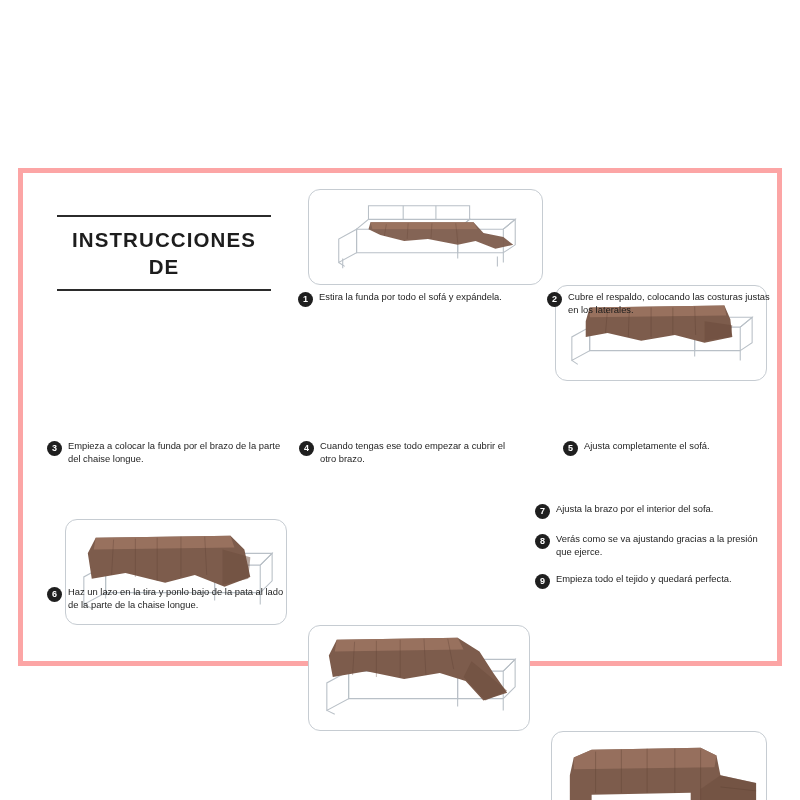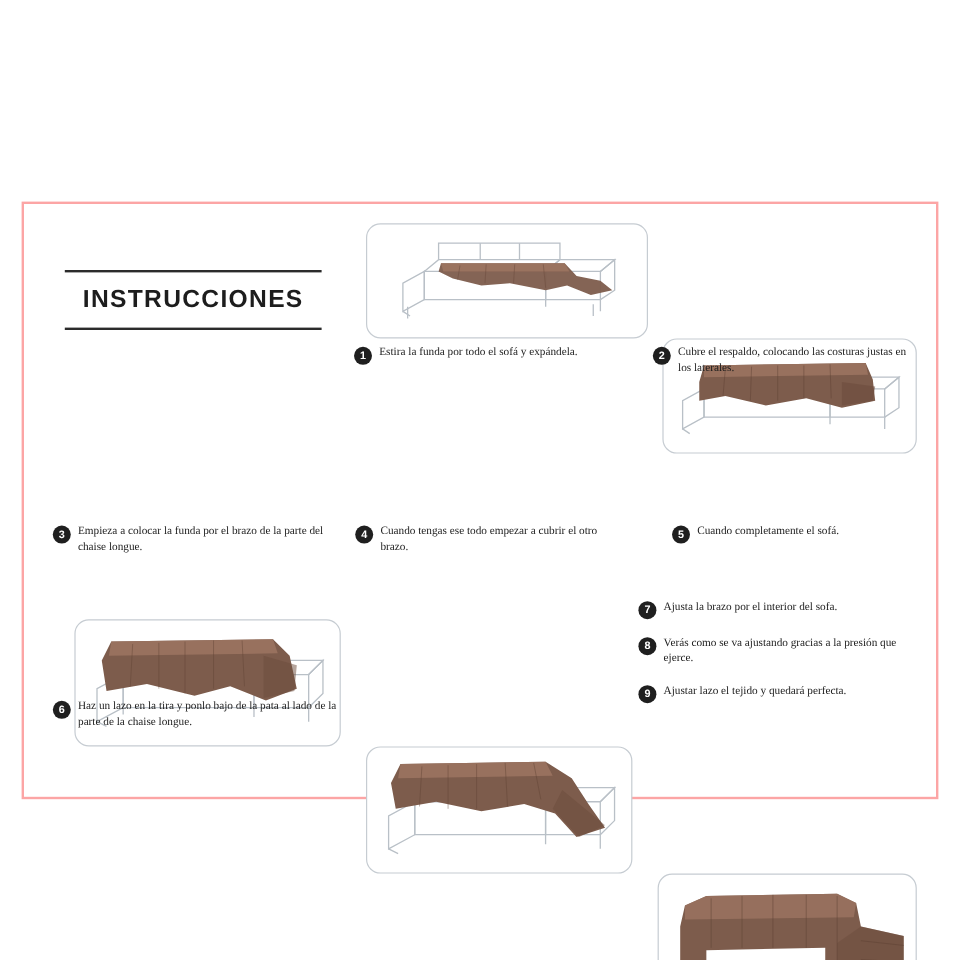--- a/index.html
+++ b/index.html
@@ -14,21 +14,21 @@
     position: relative;
     overflow: hidden;
   }
 
   #sheet {
     position: absolute;
     left: 18px;
     top: 168px;
     width: 764px;
     height: 498px;
-    border: 2px solid #fca5a5;
+    border: 5px solid #fca5a5;
     box-sizing: border-box;
     background: #ffffff;
   }
 
   .panel {
     position: absolute;
     box-sizing: border-box;
   }
 
   
@@ -86,32 +86,32 @@
     font-size: 9px;
     font-weight: bold;
     line-height: 15px;
     text-align: center;
     margin-top: 1px;
   }
   .cap-text {
     font-size: 9.4px;
     line-height: 1.35;
     color: #1d1d1d;
-    font-family: Liberation Serif, serif;
   }
 </style>
 </head>
 <body>
 
 <div id="sheet">
 
   <div class="panel" id="title-block">
     <div class="title-rule"></div>
     <div class="title-lines">
       <div>INSTRUCCIONES</div>
+      <div>DE</div>
     </div>
     <div class="title-rule"></div>
   </div>
 
   <div class="panel illu" style="left:285px; top:16px; width:235px; height:96px;">
     <svg viewBox="0 0 235 96" preserveAspectRatio="none">
       <g fill="none" stroke="#b9c0c7" stroke-width="1.1">
         <path d="M30 74 L30 50 L48 40 L48 64 Z"></path>
         <path d="M48 40 L150 40 L150 64 L48 64 Z"></path>
         <path d="M150 40 L196 40 L196 64 L150 64 Z"></path>
@@ -241,36 +241,36 @@
         <path d="M44 20 L44 62 M70 18 L70 62 M96 17 L96 62 M124 17 L124 62 M150 18 L150 88"></path>
         <path d="M170 56 L206 60 M170 72 L206 74"></path>
       </g>
       <g fill="none" stroke="#6b4b3c" stroke-width="1" opacity="0.6">
         <path d="M18 86 L140 86 M140 90 L206 86"></path>
       </g>
     </svg>
   </div>
   <div class="caption" style="left:540px; top:267px; width:206px;">
     <div class="badge">5</div>
-    <div class="cap-text">Cuando completamente el sofá.</div>
+    <div class="cap-text">Ajusta completamente el sofá.</div>
   </div>
 
   <div class="caption" style="left:24px; top:413px; width:242px;">
     <div class="badge">6</div>
     <div class="cap-text">Haz un lazo en la tira y ponlo bajo de la pata al lado de la parte de la chaise longue.</div>
   </div>
 
   <div class="caption" style="left:512px; top:330px; width:238px;">
     <div class="badge">7</div>
     <div class="cap-text">Ajusta la brazo por el interior del sofa.</div>
   </div>
 
   <div class="caption" style="left:512px; top:360px; width:238px;">
     <div class="badge">8</div>
     <div class="cap-text">Verás como se va ajustando gracias a la presión que ejerce.</div>
   </div>
 
   <div class="caption" style="left:512px; top:400px; width:244px;">
     <div class="badge">9</div>
-    <div class="cap-text">Ajustar lazo el tejido y quedará perfecta.</div>
+    <div class="cap-text">Empieza todo el tejido y quedará perfecta.</div>
   </div>
 
 </div>
 
 </body></html>

